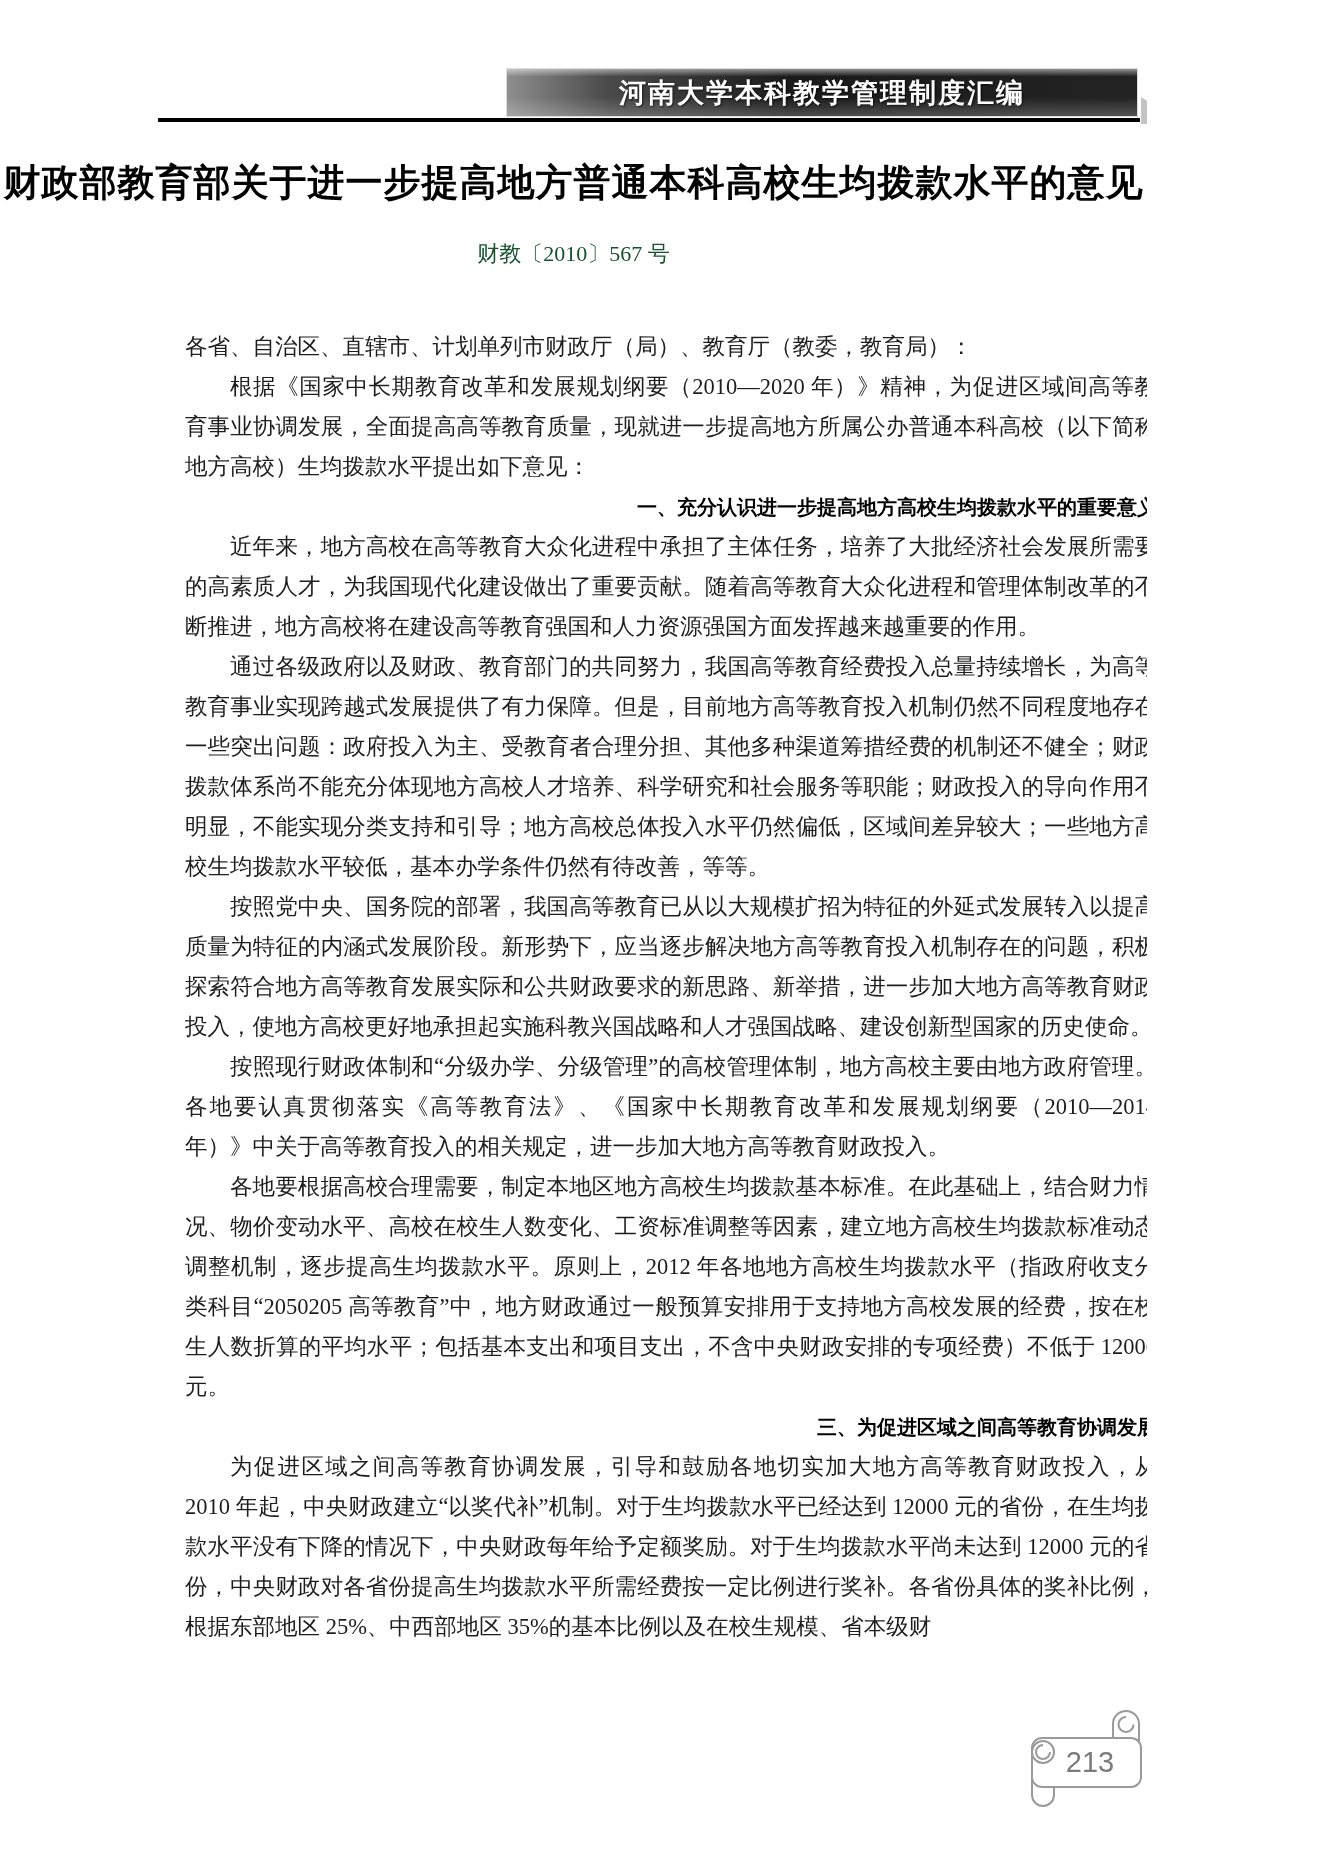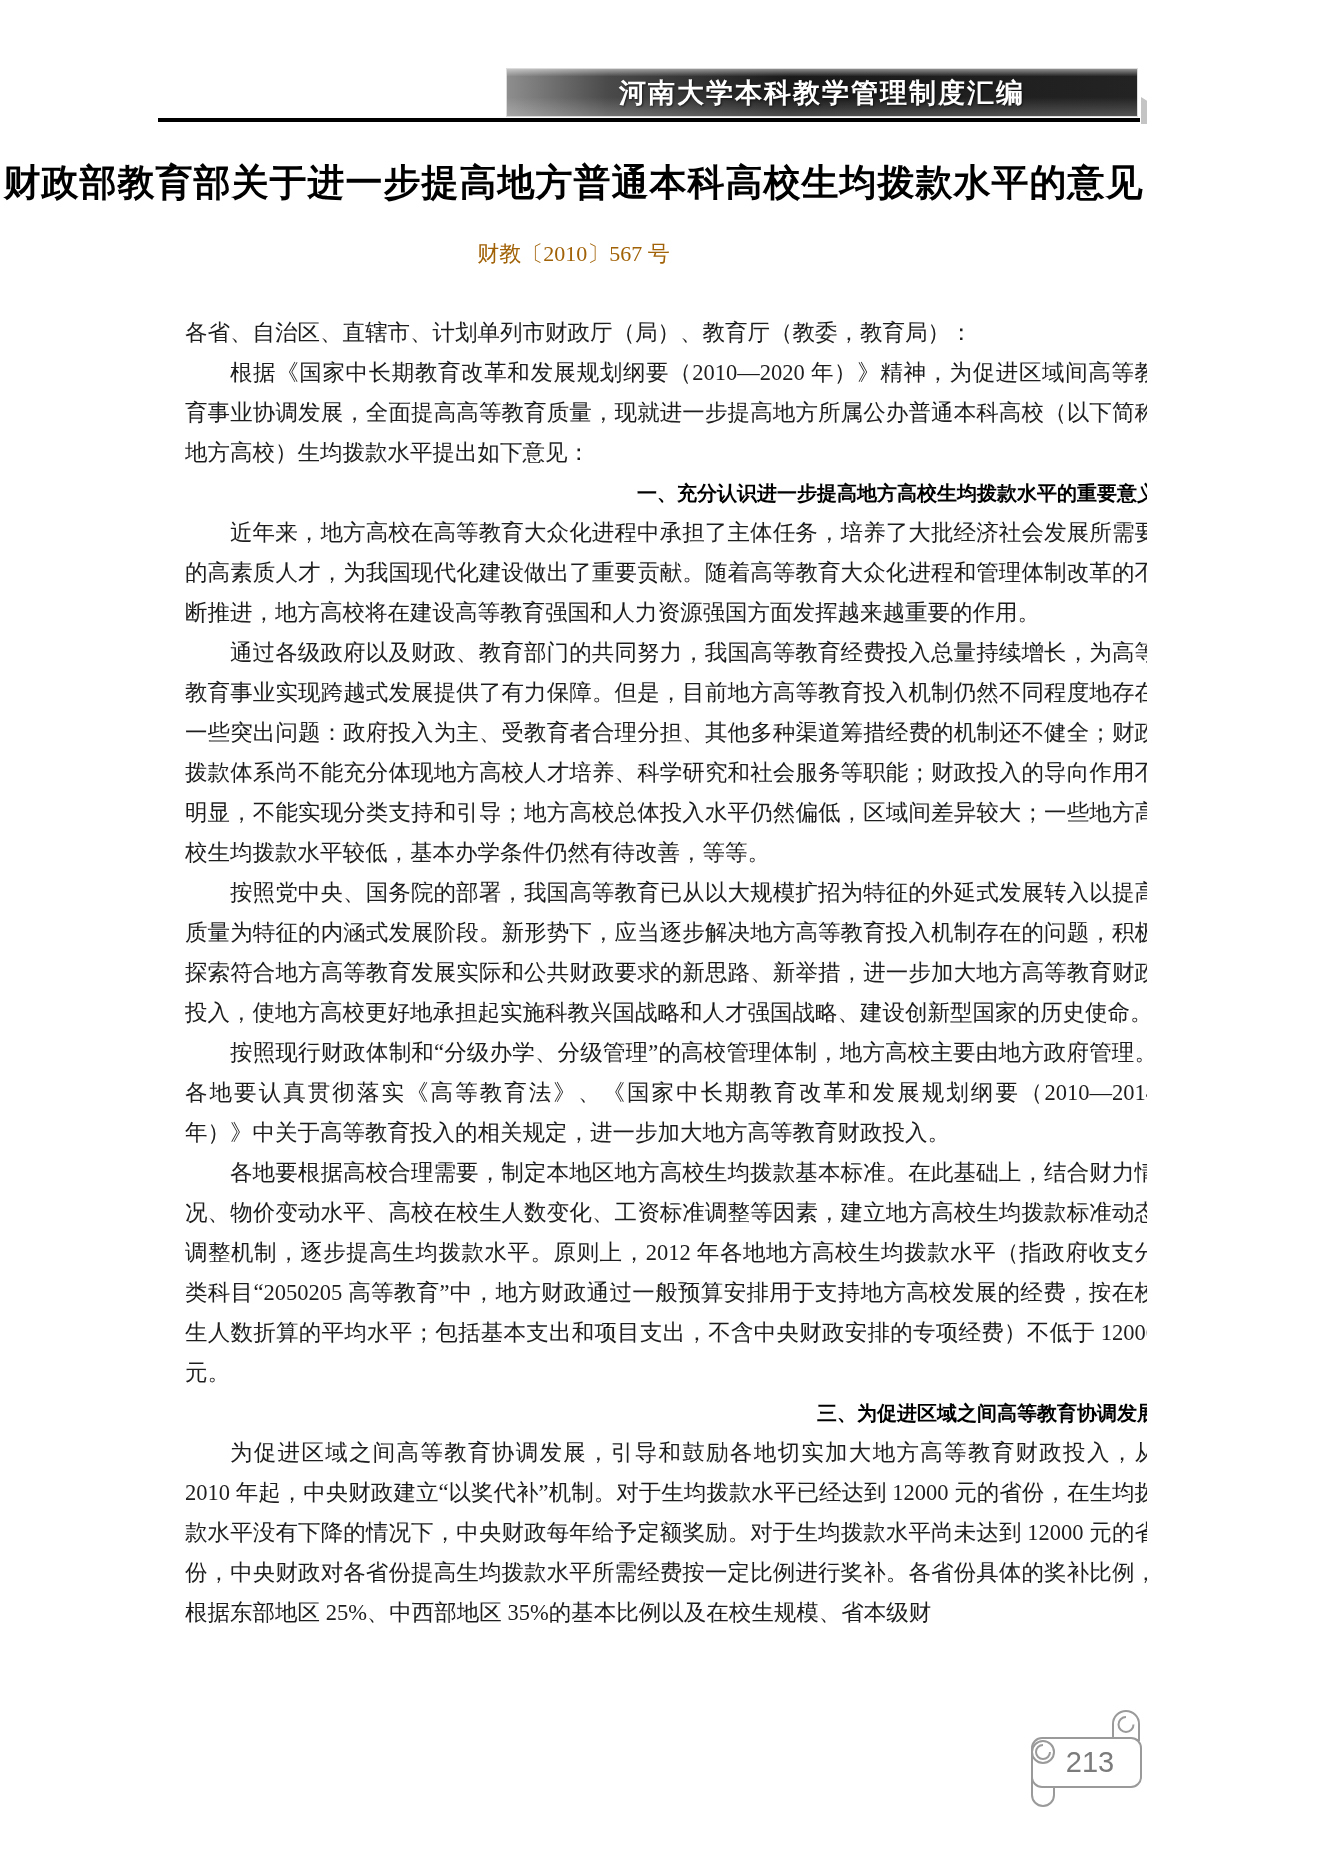--- a/index.html
+++ b/index.html
@@ -64,36 +64,36 @@
     color: #000000;
     white-space: nowrap;
   }
   .doc-number {
     position: absolute;
     left: 0; top: 240px;
     width: 100%;
     text-align: center;
     font-size: 22px;
     line-height: 28px;
-    color: #a16207;
+    color: #14532d;
   }
 
   
   .doc-body {
     position: absolute;
     left: 185px; top: 313px;
     width: 972px;
     font-size: 22.5px;
     line-height: 40px;
     text-align: justify;
     text-justify: inter-ideograph;
     color: #1d1d1d;
   }
   .doc-body p { margin: 0; text-indent: 2em; }
-  .doc-body p.salutation { text-indent: 0; }
+  .doc-body p.salutation { text-indent: 0; margin-top: 14px; }
   .doc-body p.heading {
     font-family: "Liberation Sans", "DejaVu Sans", sans-serif;
     font-weight: bold;
     font-size: 20px;
     color: #000000;
     text-align: right;
   }
 
   
   .page-scroll {

